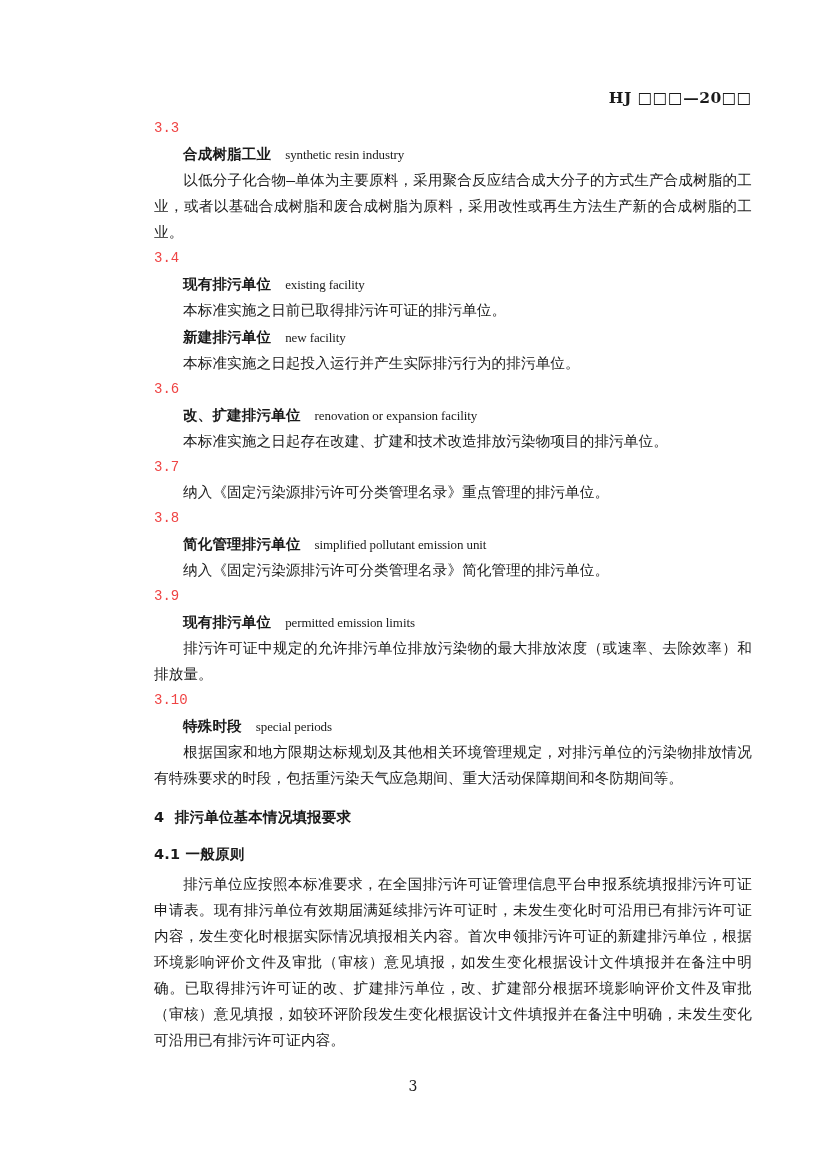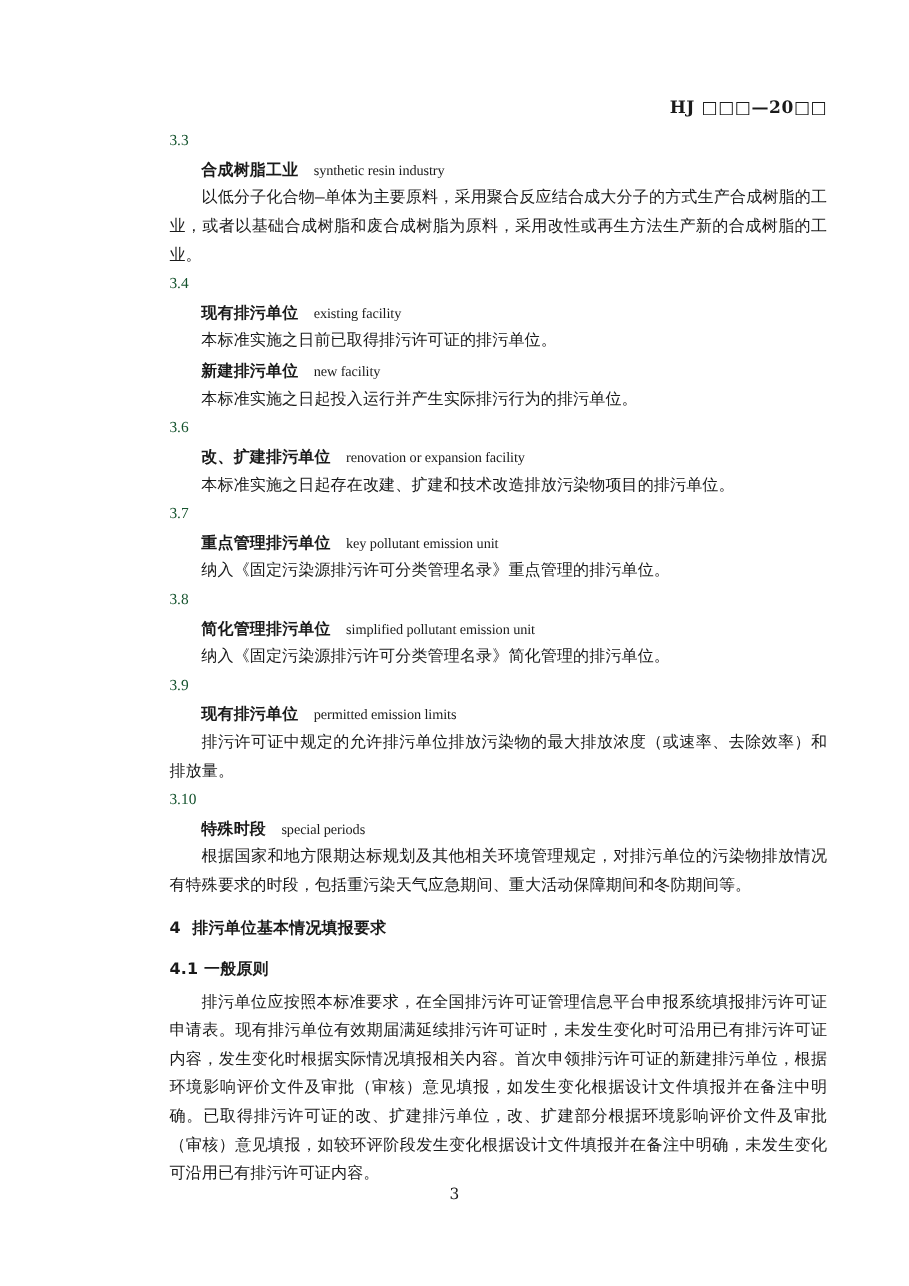--- a/index.html
+++ b/index.html
@@ -35,26 +35,26 @@
     font-size: 15.5px;
     letter-spacing: 0.5px;
     margin: 0 0 8px 0;
     height: 20px;
     line-height: 20px;
     white-space: pre;
   }
 
   
   .clause-num {
-    font-family: Liberation Serif, serif;
+    font-family: Liberation Mono, monospace;
     font-size: 14px;
     line-height: 25px;
     margin: 0;
     padding-left: 0;
-    color: #14532d;
+    color: #ef4444;
   }
 
   
   .term-line {
     margin: 0;
     padding-left: 29px;
     line-height: 26px;
     white-space: nowrap;
   }
   .term-cn {
@@ -147,23 +147,20 @@
     </div>
     <div class="body-par hang">本标准实施之日起投入运行并产生实际排污行为的排污单位。</div>
 
     <div class="clause-num">3.6</div>
     <div class="term-line">
       <span class="term-cn">改、扩建排污单位</span><span class="term-en">renovation or expansion facility</span>
     </div>
     <div class="body-par hang">本标准实施之日起存在改建、扩建和技术改造排放污染物项目的排污单位。</div>
 
     <div class="clause-num">3.7</div>
-    <div class="term-line">
-      <span class="term-cn">重点管理排污单位</span><span class="term-en">key pollutant emission unit</span>
-    </div>
     <div class="body-par hang">纳入《固定污染源排污许可分类管理名录》重点管理的排污单位。</div>
 
     <div class="clause-num">3.8</div>
     <div class="term-line">
       <span class="term-cn">简化管理排污单位</span><span class="term-en">simplified pollutant emission unit</span>
     </div>
     <div class="body-par hang">纳入《固定污染源排污许可分类管理名录》简化管理的排污单位。</div>
 
     <div class="clause-num">3.9</div>
     <div class="term-line">

